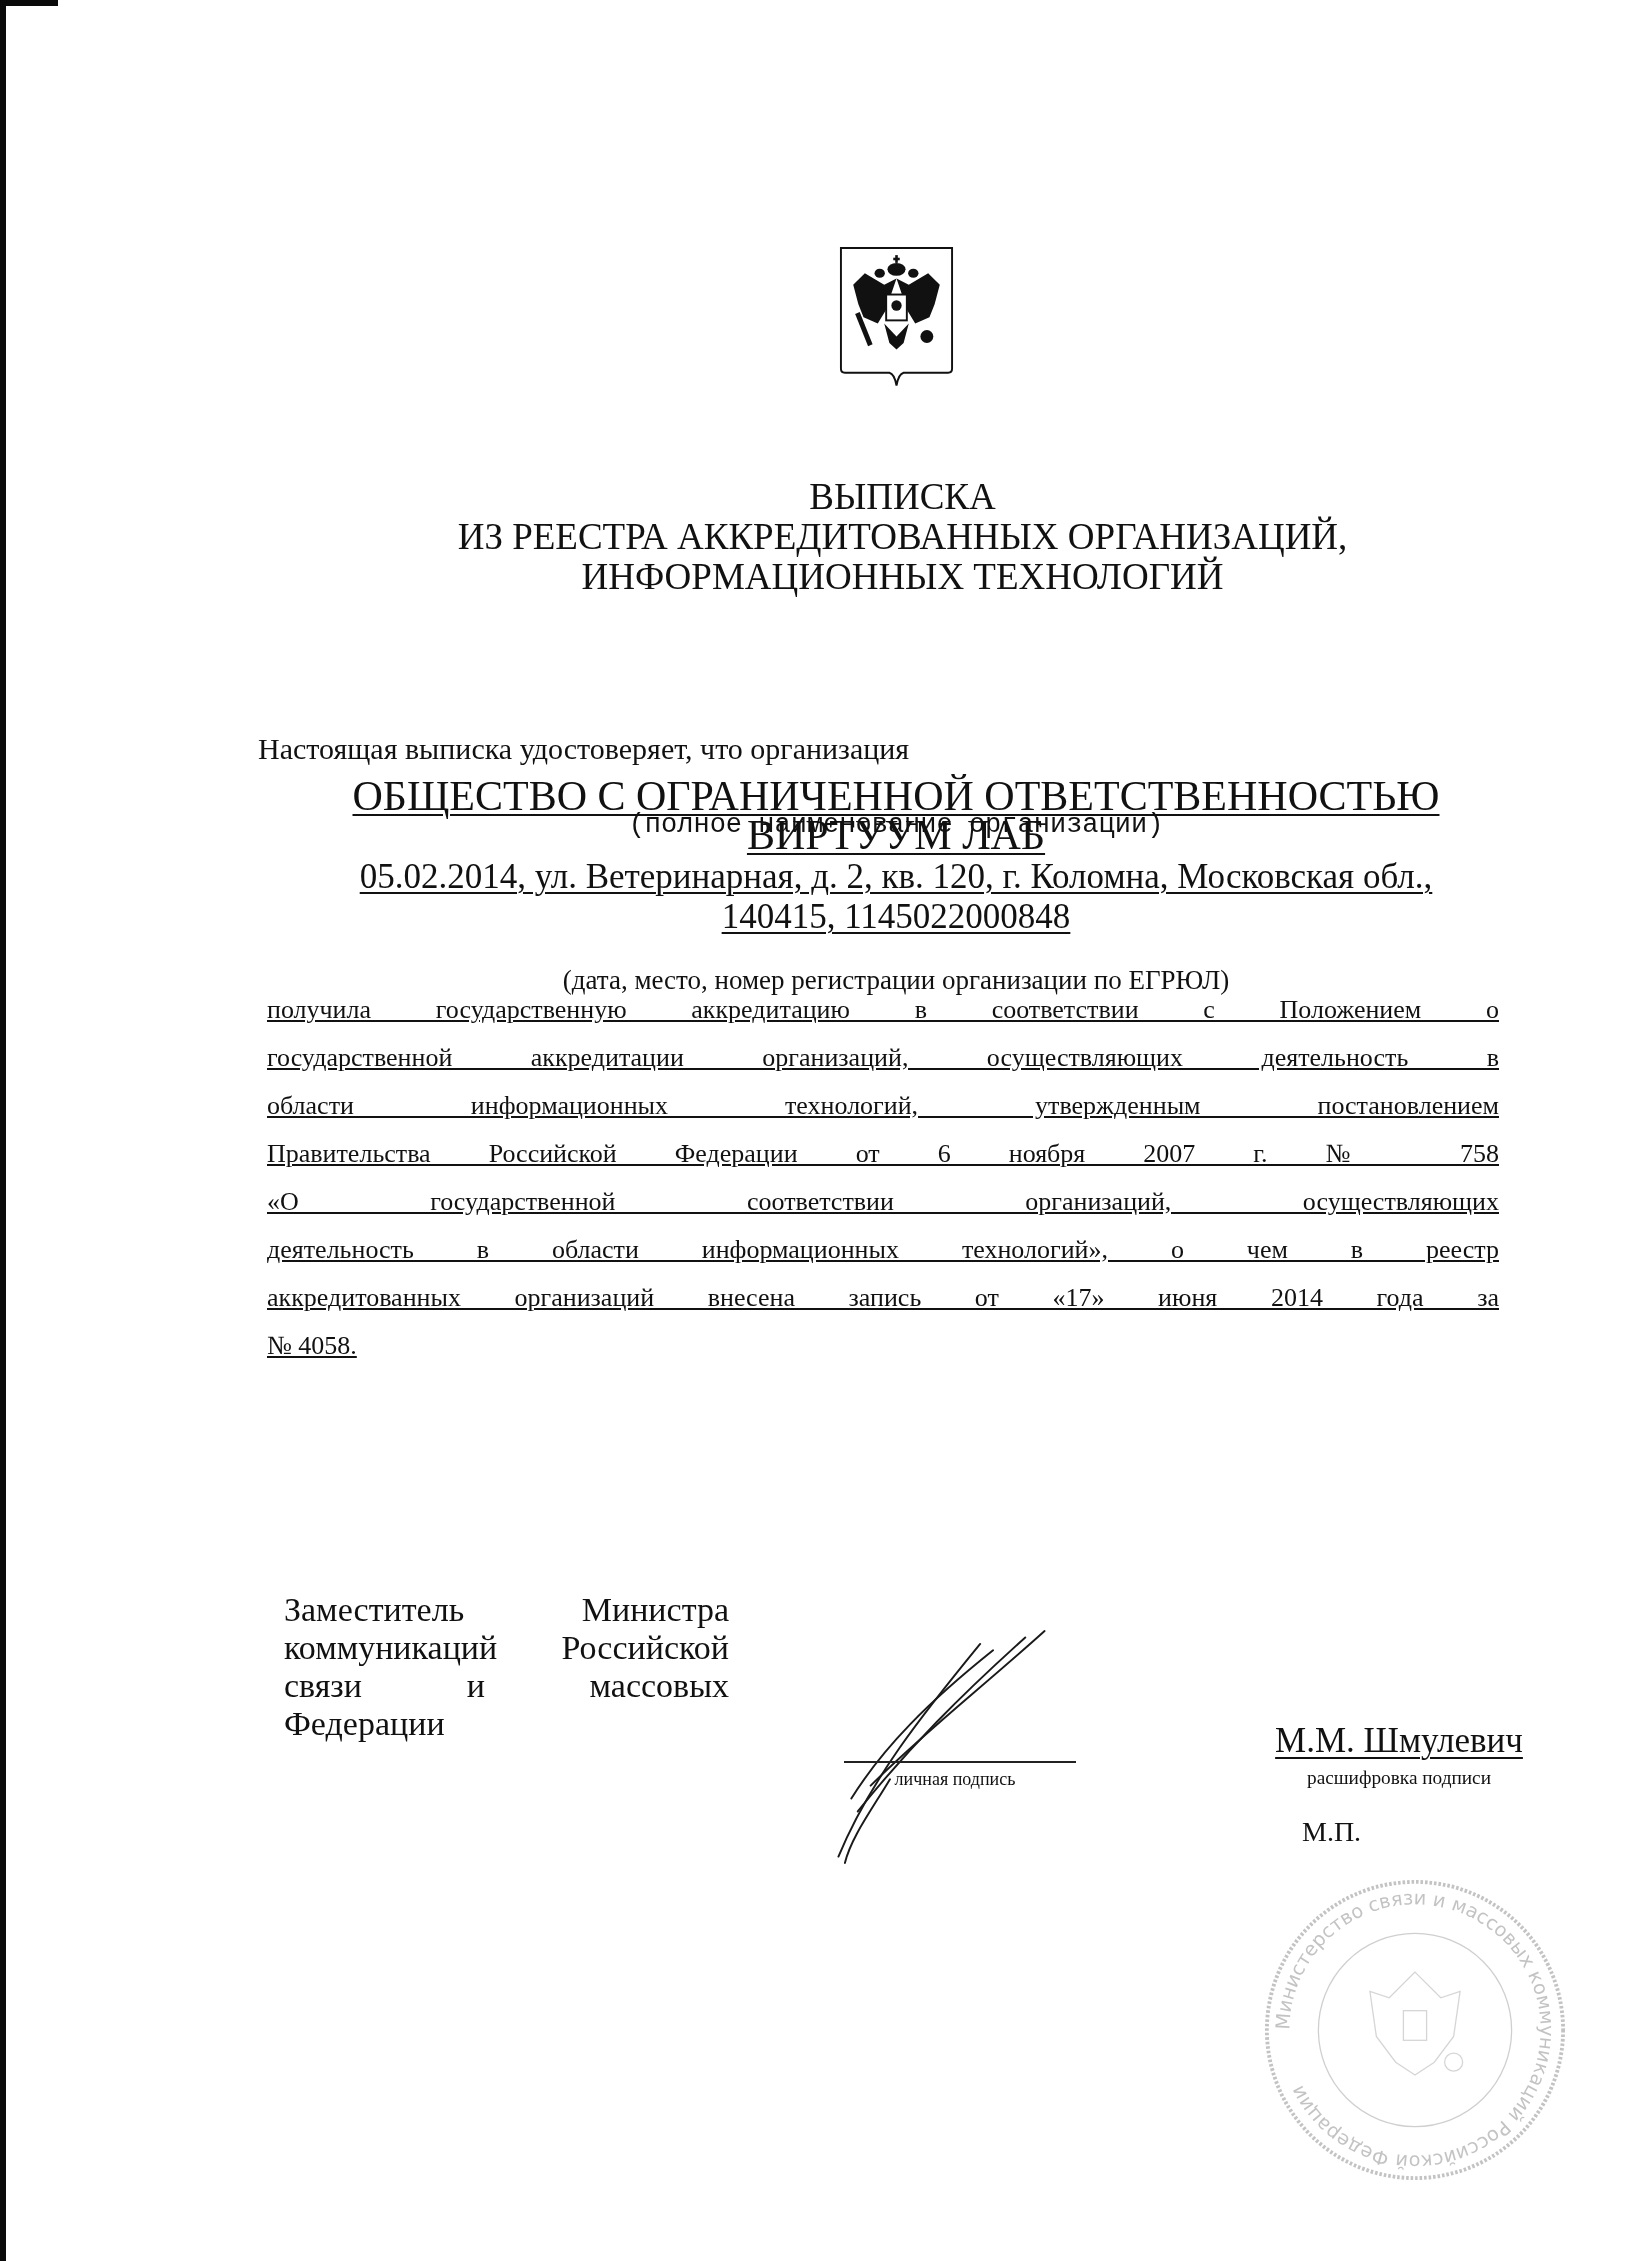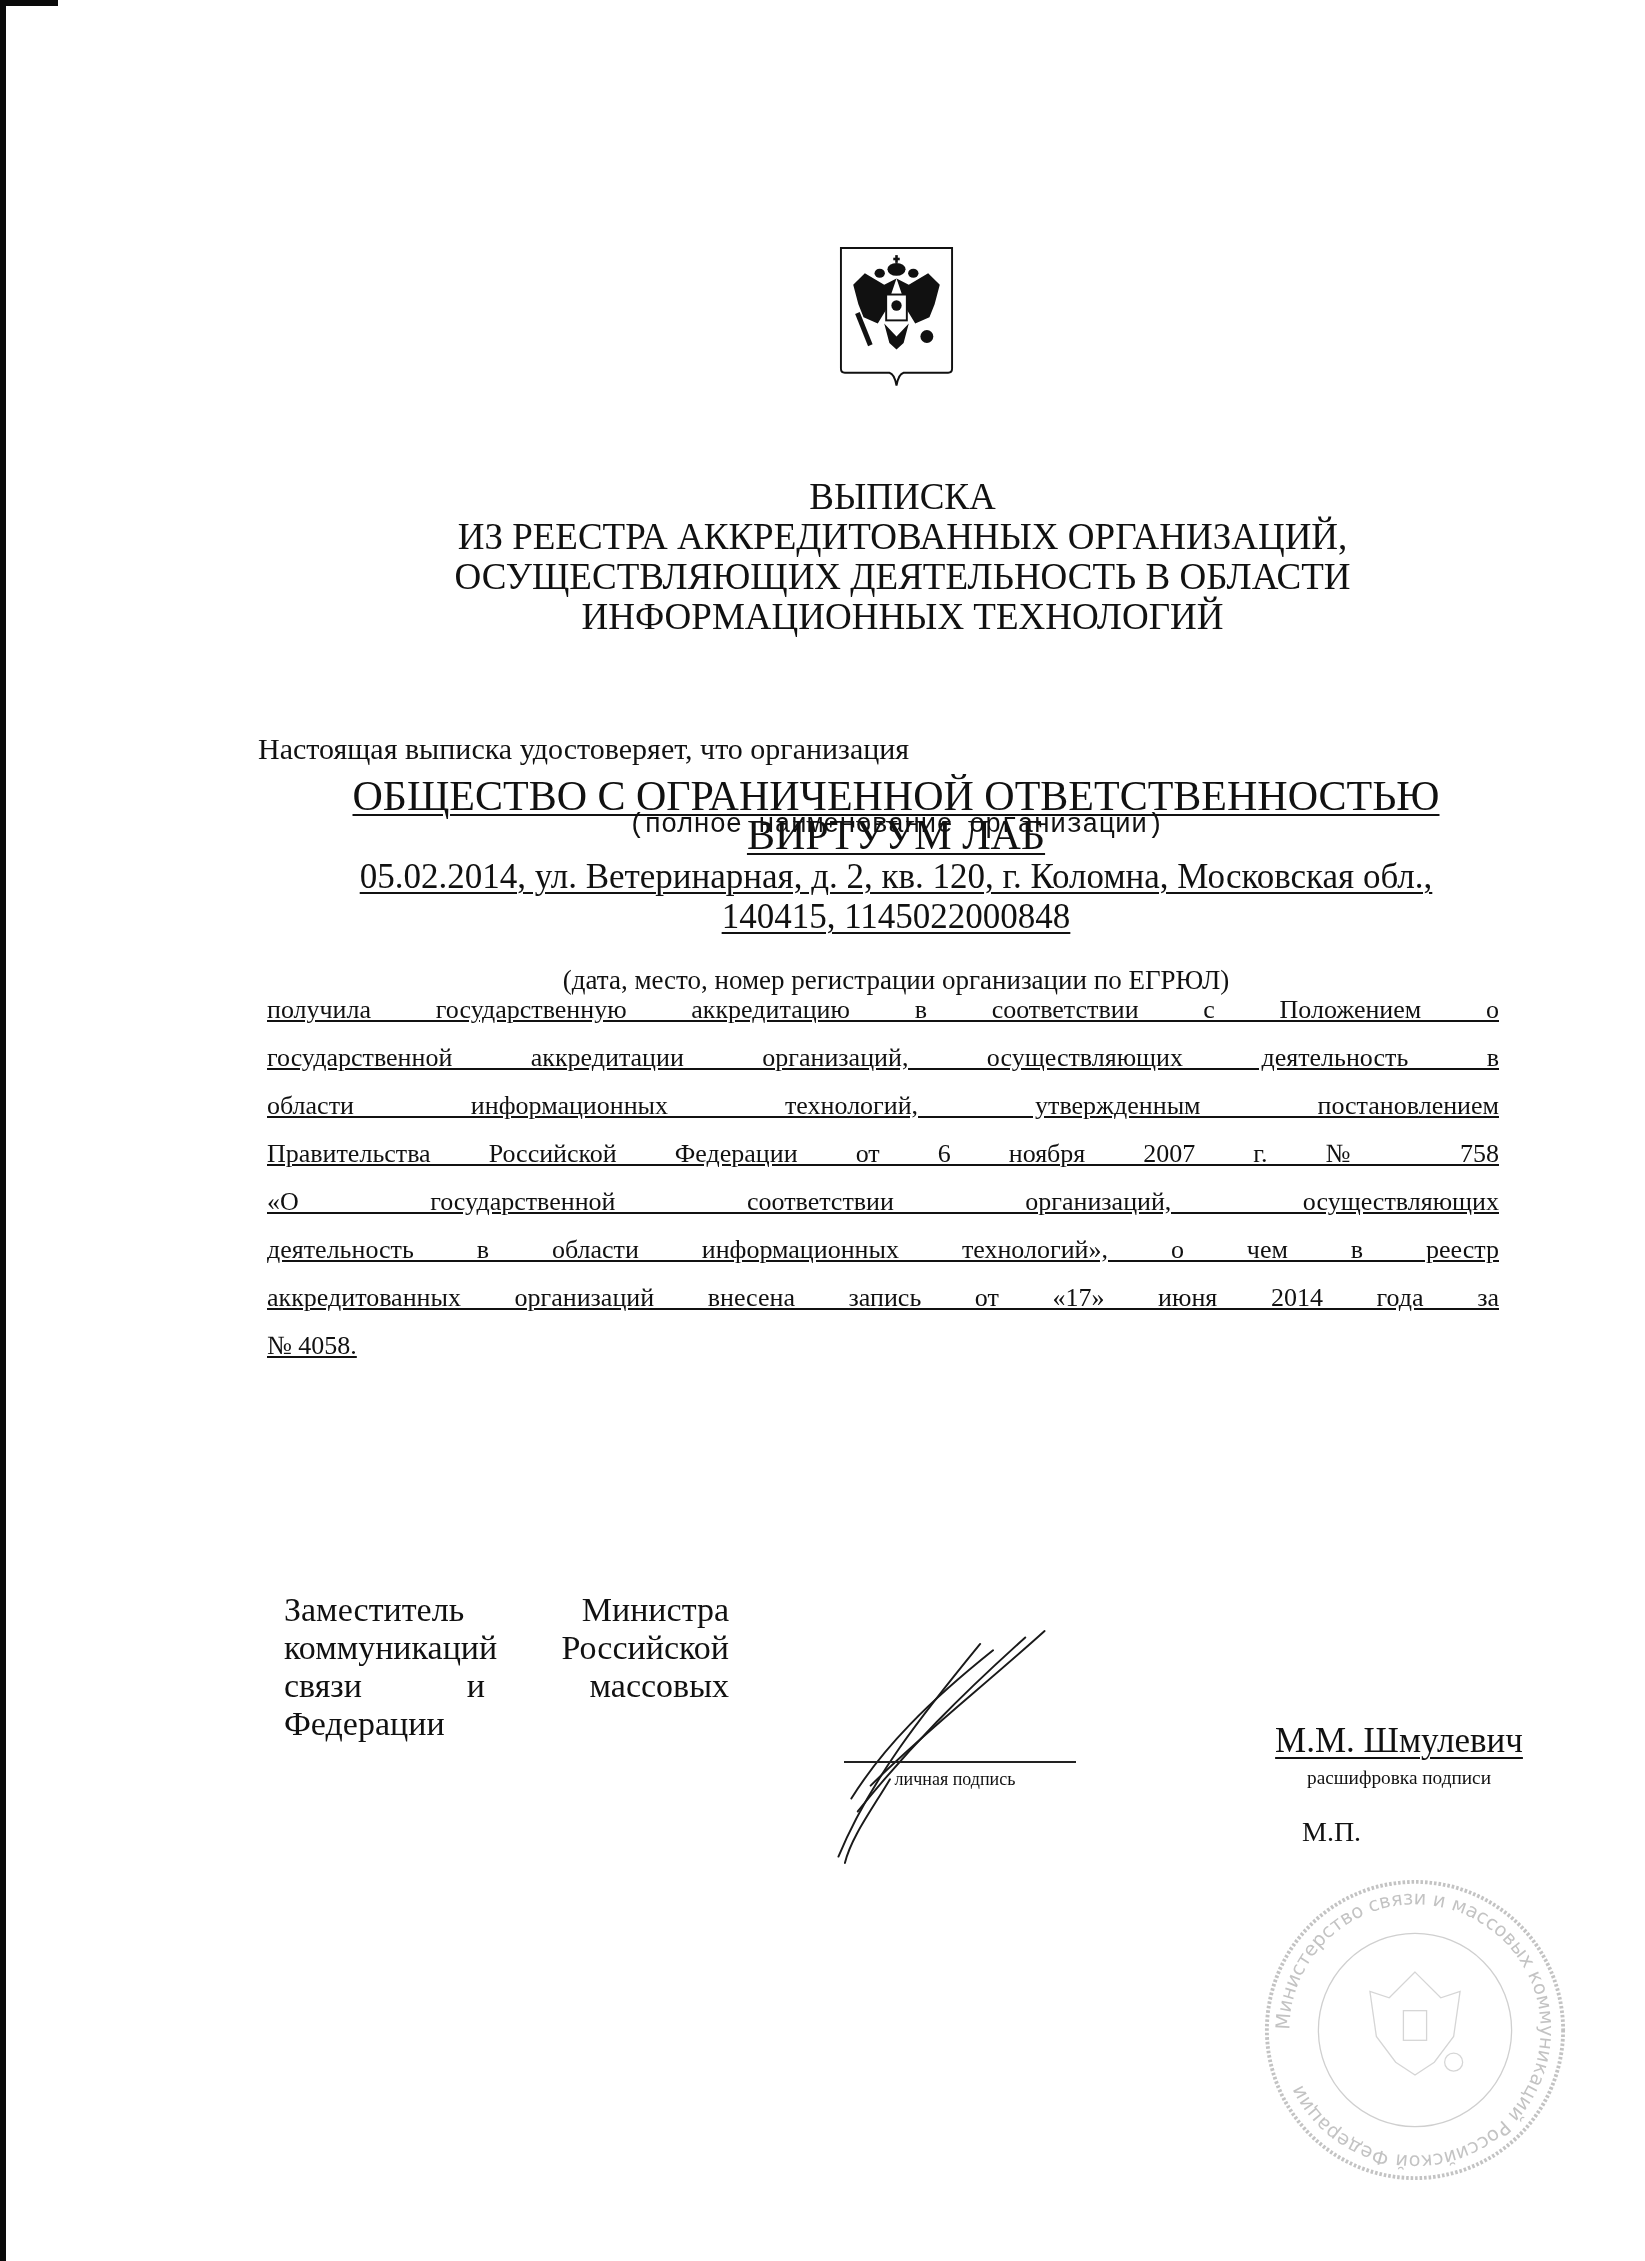--- a/index.html
+++ b/index.html
@@ -97,21 +97,20 @@
     <circle cx="89" cy="92" r="8"></circle>
     <path d="M70 120 L89 140 L108 120 L100 150 L89 160 L78 150 Z"></path>
     <path d="M25 105 L45 155 L52 152 L32 102 Z"></path>
     <circle cx="136" cy="140" r="10"></circle>
   </g>
 </svg>
 
 <div class="title">
   <div>ВЫПИСКА</div>
   <div>ИЗ РЕЕСТРА АККРЕДИТОВАННЫХ ОРГАНИЗАЦИЙ,</div>
-  <div>ОСУЩЕСТВЛЯЮЩИХ ДЕЯТЕЛЬНОСТЬ В ОБЛАСТИ</div>
   <div>ИНФОРМАЦИОННЫХ ТЕХНОЛОГИЙ</div>
 </div>
 
 <div class="intro">Настоящая выписка удостоверяет, что организация</div>
 
 <div class="org-name">
   <span>ОБЩЕСТВО С ОГРАНИЧЕННОЙ ОТВЕТСТВЕННОСТЬЮ ВИРТУУМ ЛАБ</span>
 </div>
 <div class="caption" style="top:810px;font-family:Liberation Mono, monospace;">(полное наименование организации)</div>
 

